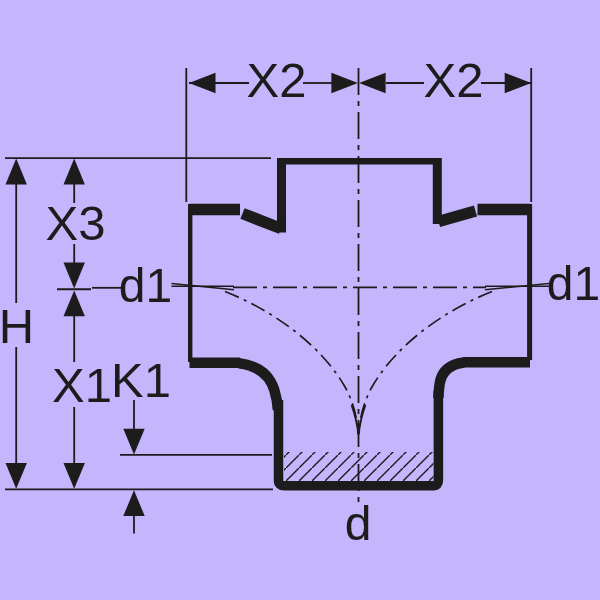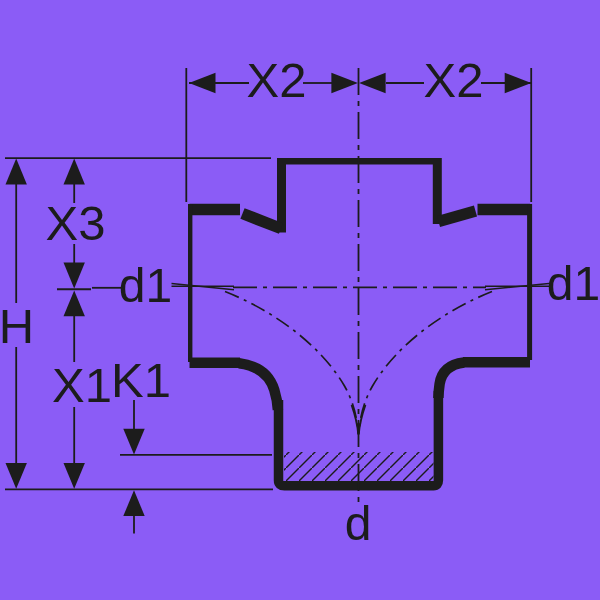--- a/index.html
+++ b/index.html
@@ -7,21 +7,21 @@
     padding: 0;
     width: 600px;
     height: 600px;
     background: #ffffff;
     overflow: hidden;
   }
   .stage {
     position: relative;
     width: 600px;
     height: 600px;
-    background: #8b5cf6;
+    background: #c4b5fd;
   }
   svg {
     display: block;
     width: 600px;
     height: 600px;
   }
   .dim-label {
     font-family: "Liberation Sans", "DejaVu Sans", sans-serif;
     font-size: 49px;
     fill: #1c1c1c;

